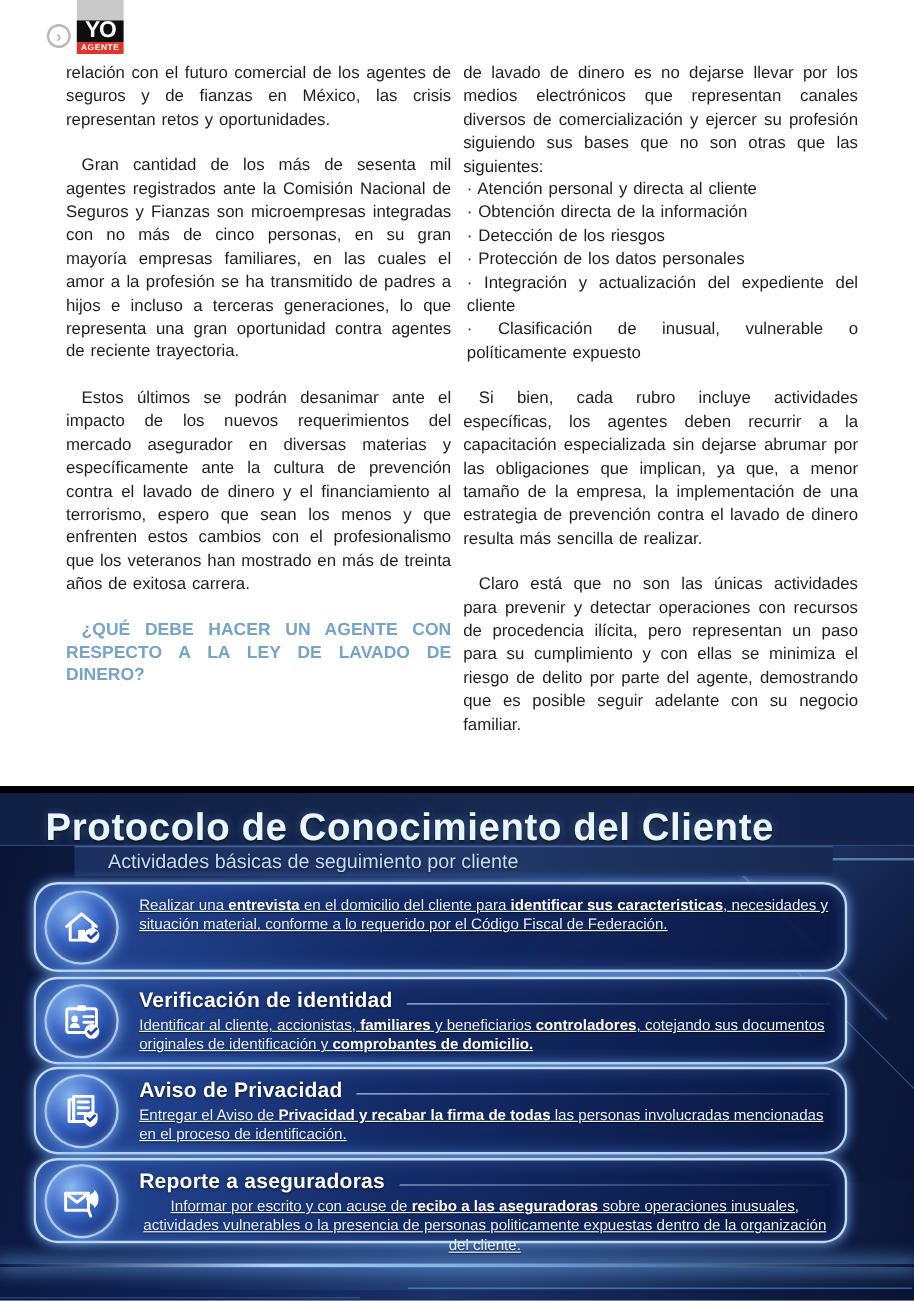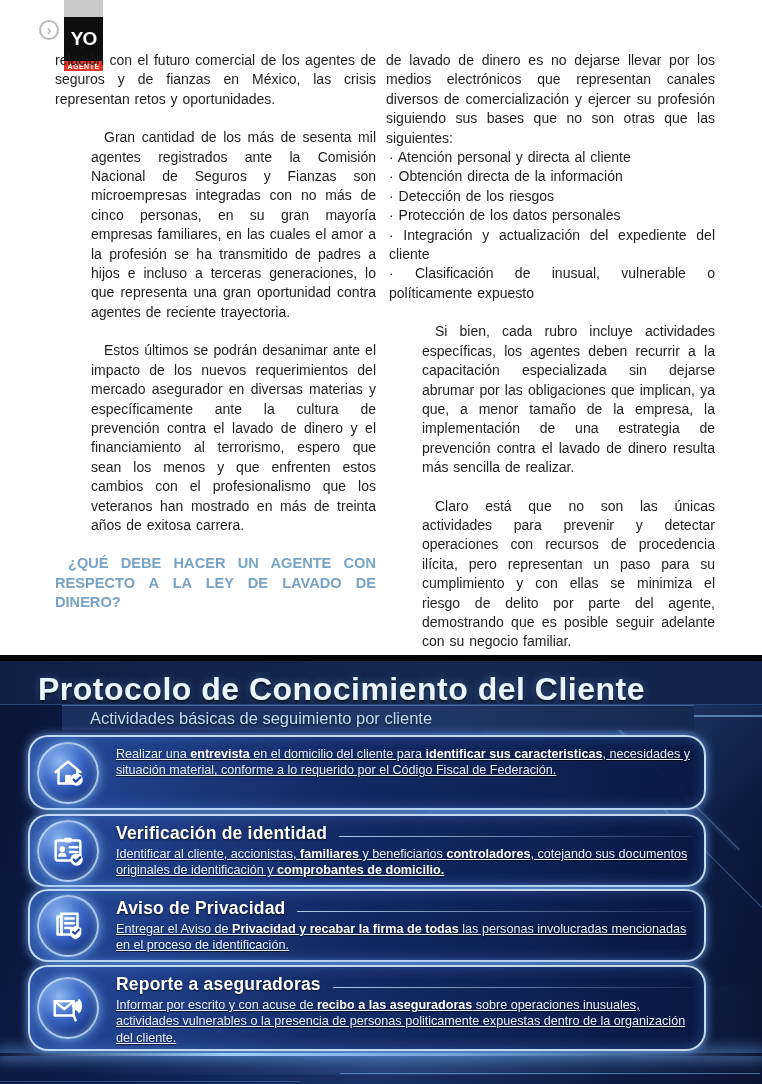--- a/index.html
+++ b/index.html
@@ -11,36 +11,36 @@
 
   
   .chevron-circle {
     position:absolute; left:39px; top:20px; width:20px; height:20px;
     border:2px solid #b9b9b9; border-radius:50%;
     color:#b9b9b9; font-size:14px; line-height:16px; text-align:center; font-weight:bold;
   }
   .logo { position:absolute; left:64px; top:0; width:39px; }
   .logo-gray { height:17px; background:#c9c9c9; }
   .logo-black {
-    height:44px; background:#0e0e0e; color:#fff; font-weight:bold; font-size:19px;
+    height:18px; background:#0e0e0e; color:#fff; font-weight:bold; font-size:19px;
     display:flex; align-items:center; justify-content:center; letter-spacing:-1px;
   }
   .logo-red {
     height:10px; background:#e0352c; color:#fff; font-weight:bold; font-size:7px;
     display:flex; align-items:center; justify-content:center; letter-spacing:.5px;
   }
 
   
   .col { position:absolute; top:51px; color:#1e1e1e; }
   .col1 { left:55px; width:321px; }
   .col2 { left:386px; width:329px; }
   .col p {
     font-size:14px; line-height:19.4px; text-align:justify; word-spacing:1px;
   }
-  .col p.gap { margin-top:19px;margin-left:36px; }
+  .col p.gap { margin-top:19px; }
   .col p.indent { text-indent:13px; }
   .col p.bullet { margin-top:0; padding-left:3px; }
   .col h2 {
     color:#76a3c6; font-size:14.6px; font-weight:bold; line-height:19.4px;
     text-align:justify; text-indent:13px; margin-top:19px; word-spacing:1.5px;
   }
 
   
   .infographic {
     position:absolute; left:0; top:655px; width:762px; height:429px; overflow:hidden;
@@ -218,21 +218,21 @@
     </div>
     <div class="card-content">
       <div class="card-title-row">
         <div class="card-title">Aviso de Privacidad</div>
         <div class="card-title-line"></div>
       </div>
       <div class="card-body"><span>Entregar el Aviso de </span><span class="b">Privacidad y recabar la firma de todas</span><span> las personas involucradas mencionadas en el proceso de identificación.</span></div>
     </div>
   </div>
 
-  <div class="card" style="top:310px; height:86px;">
+  <div class="card" style="top:310px; height:71px;text-align:center;">
     <div class="card-icon">
       <svg width="38" height="38" viewBox="0 0 40 40">
         <rect class="st" x="6" y="13" width="20" height="15" fill="rgba(255,255,255,.15)"></rect>
         <path class="st" d="M6 13 L16 21 L26 13"></path>
         <path class="fw" d="M24 17 L32 11 v14 L24 19 z"></path>
         <path class="fw" d="M31 10 a7 9 0 0 1 0 16 z"></path>
         <line class="st" x1="26" y1="28" x2="28" y2="33"></line>
       </svg>
     </div>
     <div class="card-content">

